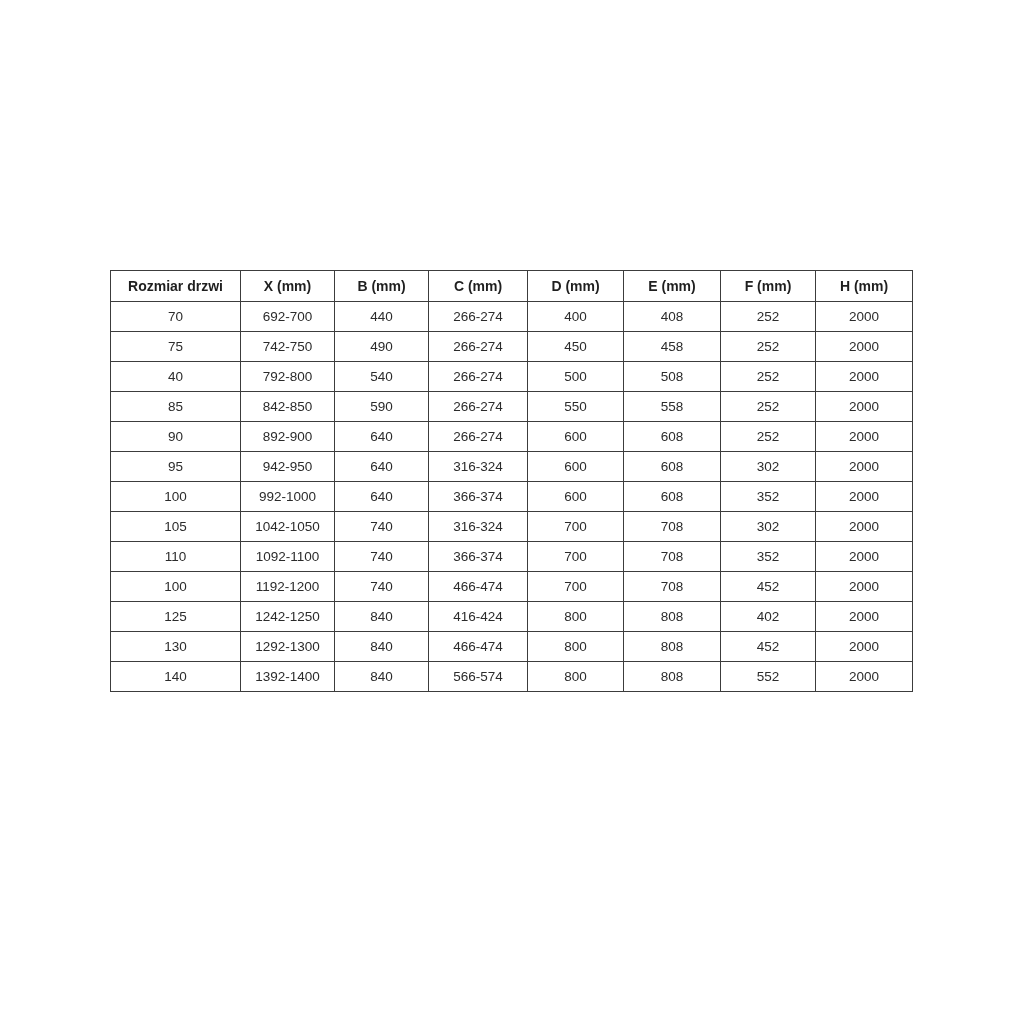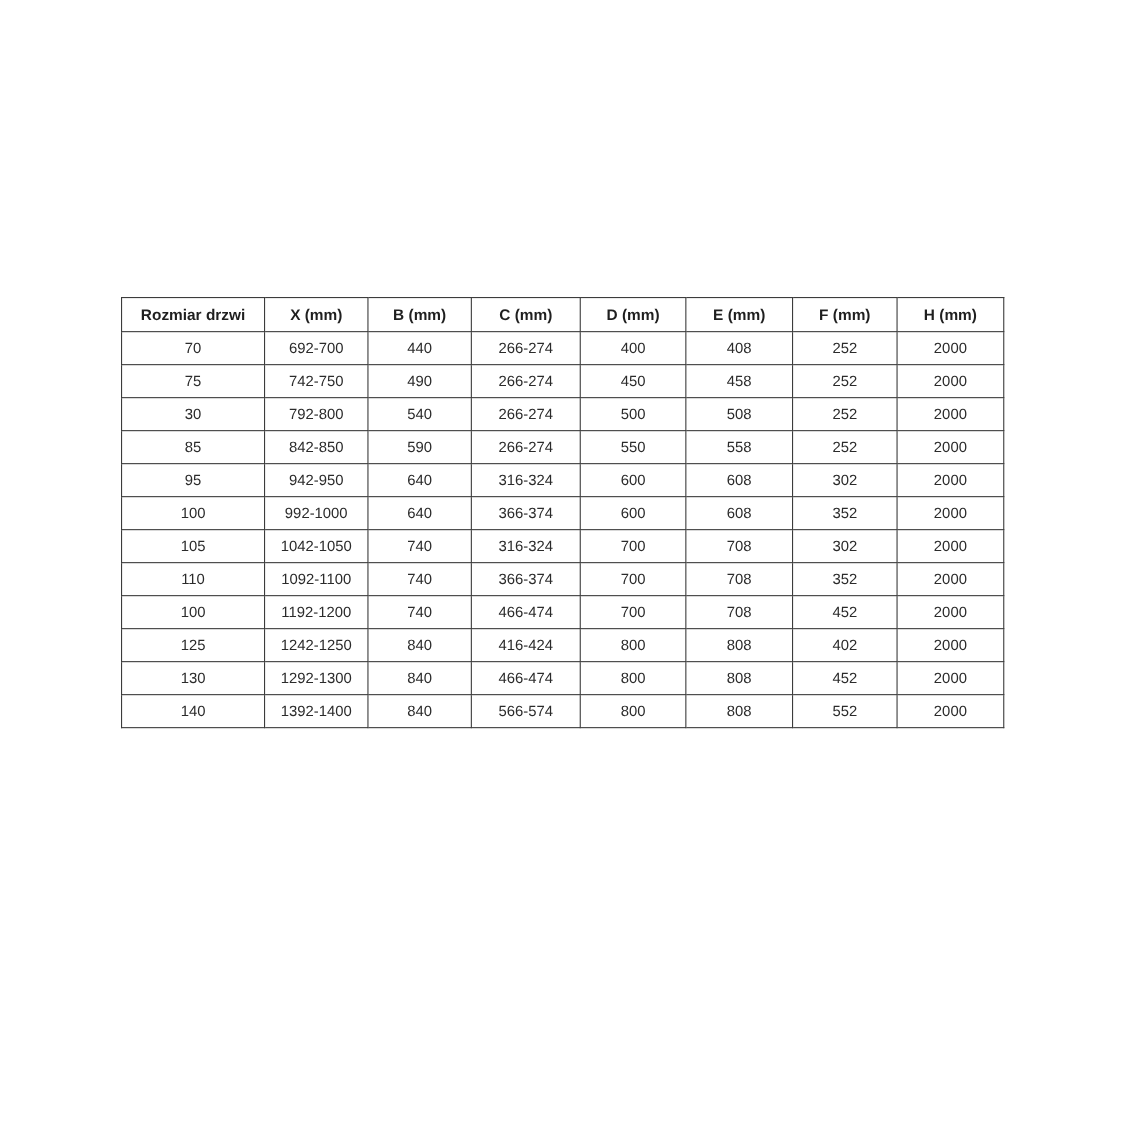--- a/index.html
+++ b/index.html
@@ -96,36 +96,46 @@
           <td>75</td>
           <td>742-750</td>
           <td>490</td>
           <td>266-274</td>
           <td>450</td>
           <td>458</td>
           <td>252</td>
           <td>2000</td>
         </tr>
         <tr>
-          <td>30</td>
+          <td>40</td>
           <td>792-800</td>
           <td>540</td>
           <td>266-274</td>
           <td>500</td>
           <td>508</td>
           <td>252</td>
           <td>2000</td>
         </tr>
         <tr>
           <td>85</td>
           <td>842-850</td>
           <td>590</td>
           <td>266-274</td>
           <td>550</td>
           <td>558</td>
+          <td>252</td>
+          <td>2000</td>
+        </tr>
+        <tr>
+          <td>90</td>
+          <td>892-900</td>
+          <td>640</td>
+          <td>266-274</td>
+          <td>600</td>
+          <td>608</td>
           <td>252</td>
           <td>2000</td>
         </tr>
         <tr>
           <td>95</td>
           <td>942-950</td>
           <td>640</td>
           <td>316-324</td>
           <td>600</td>
           <td>608</td>

